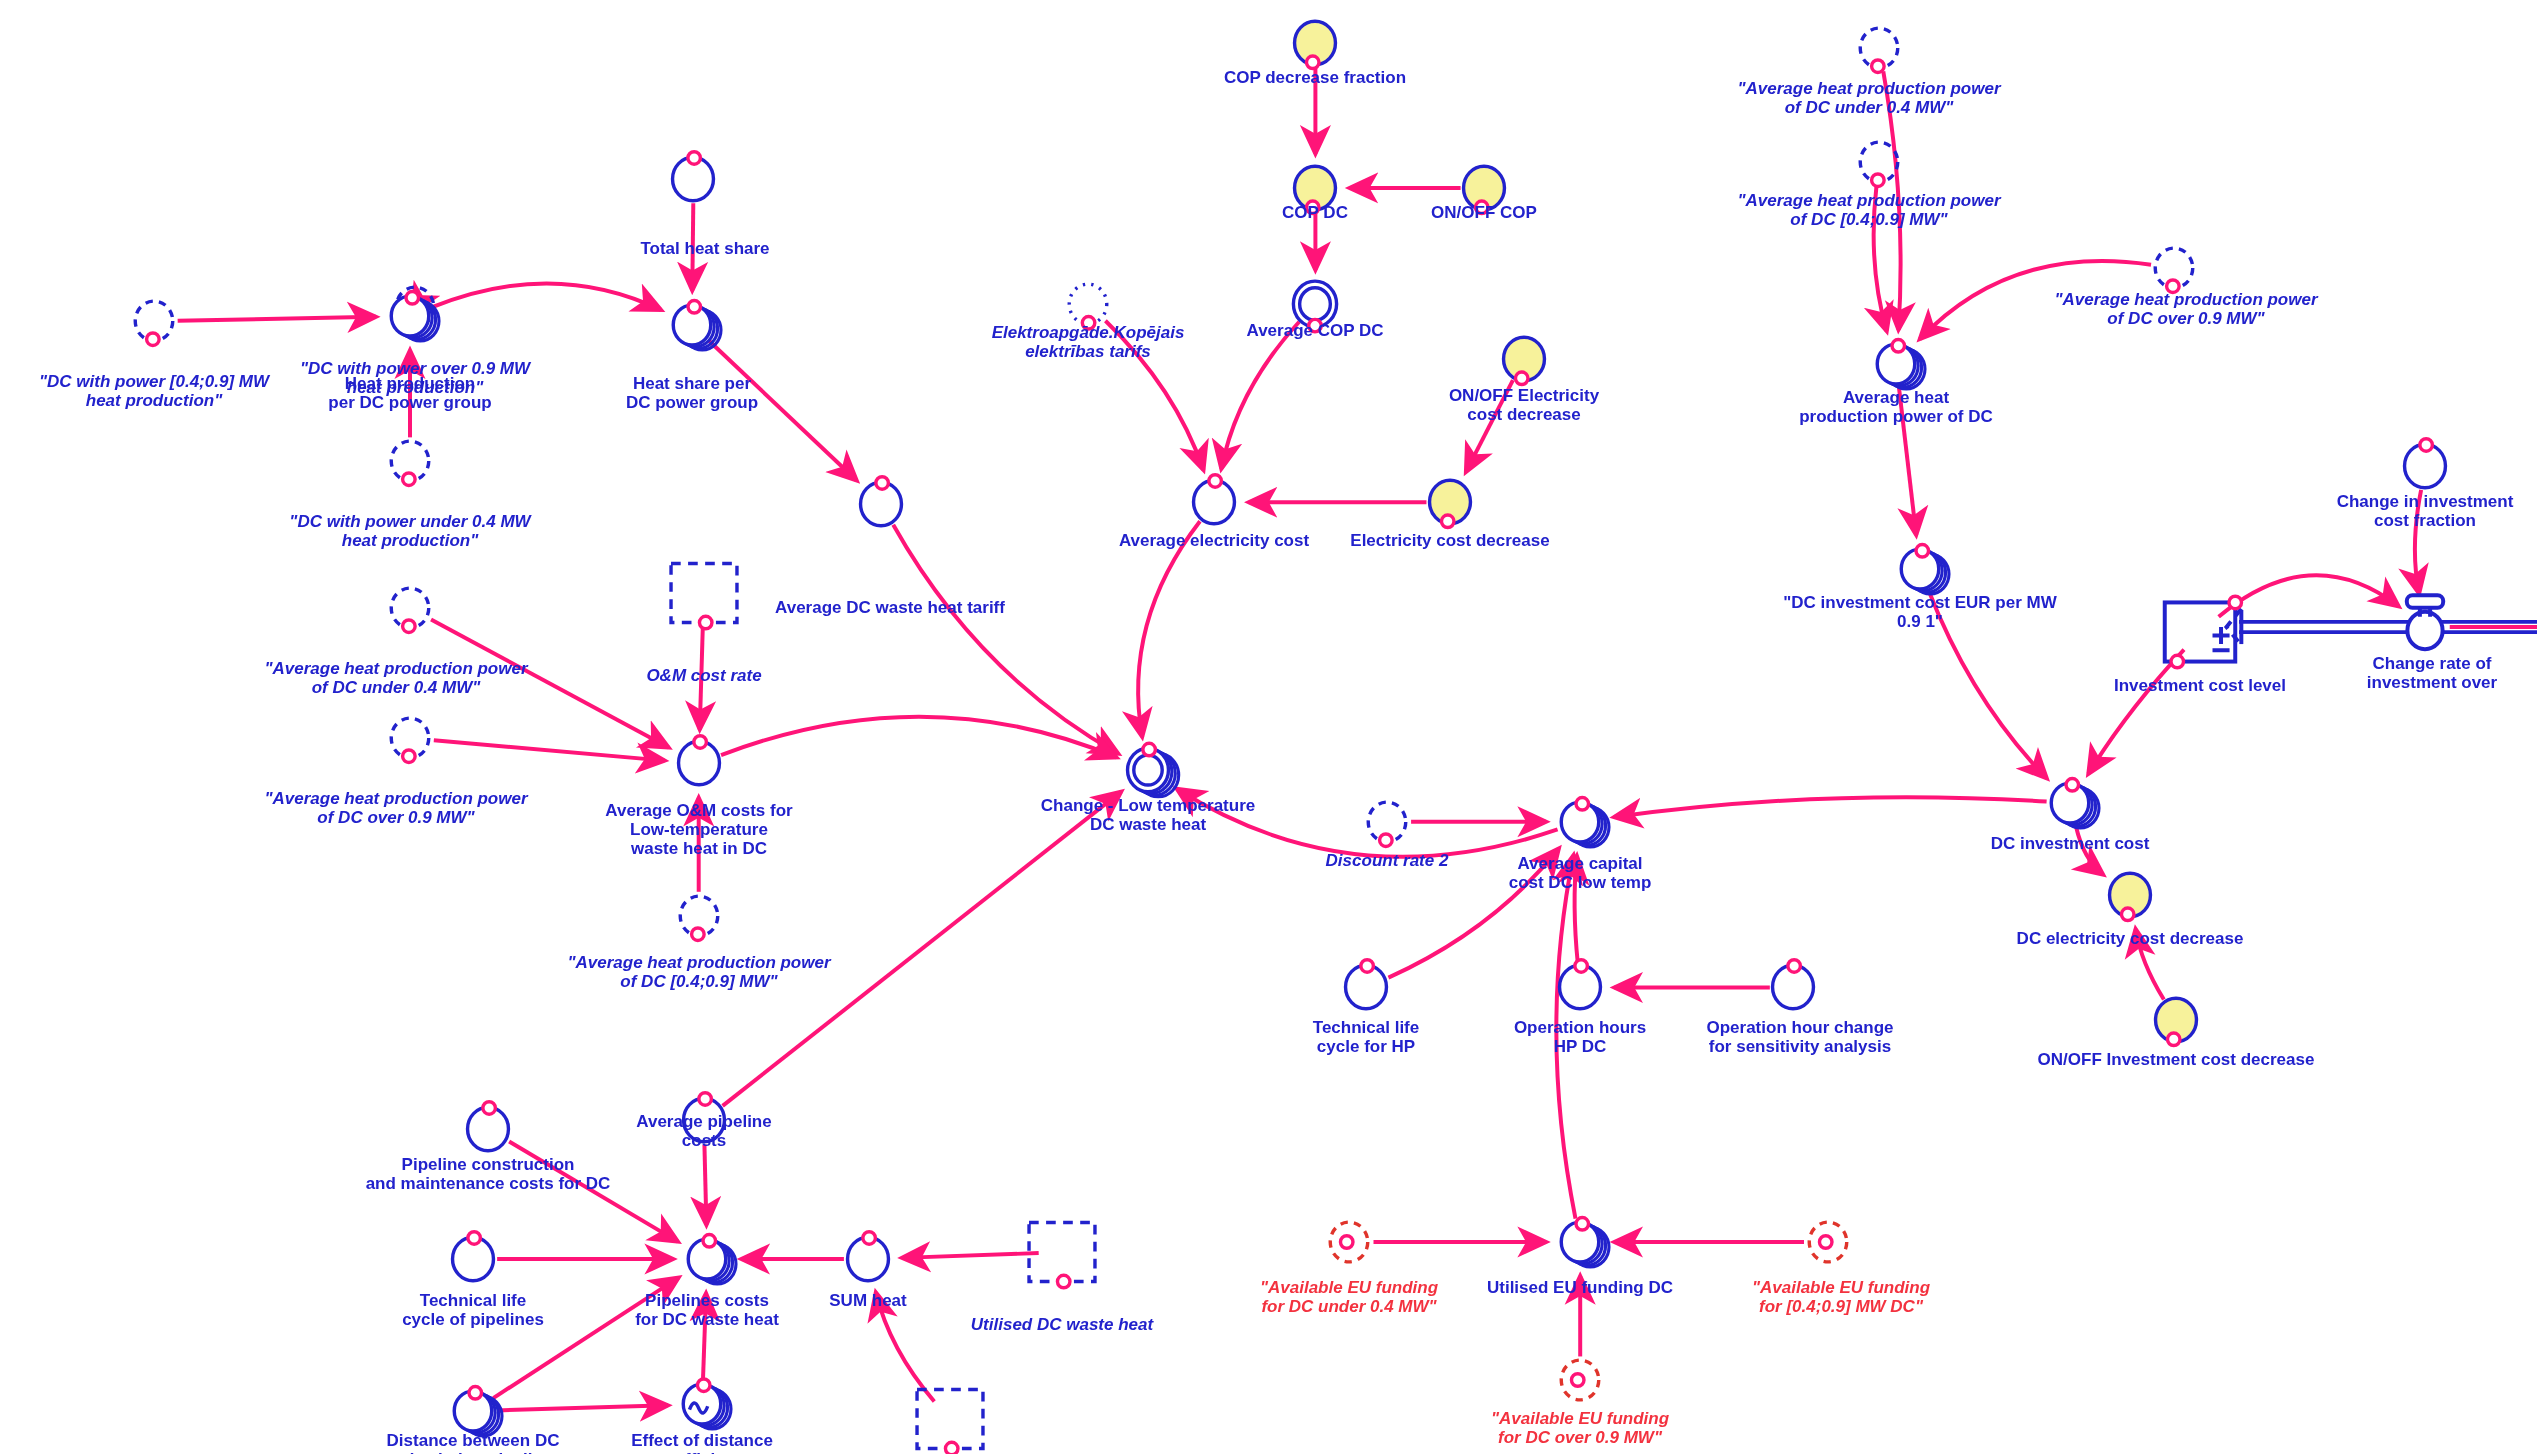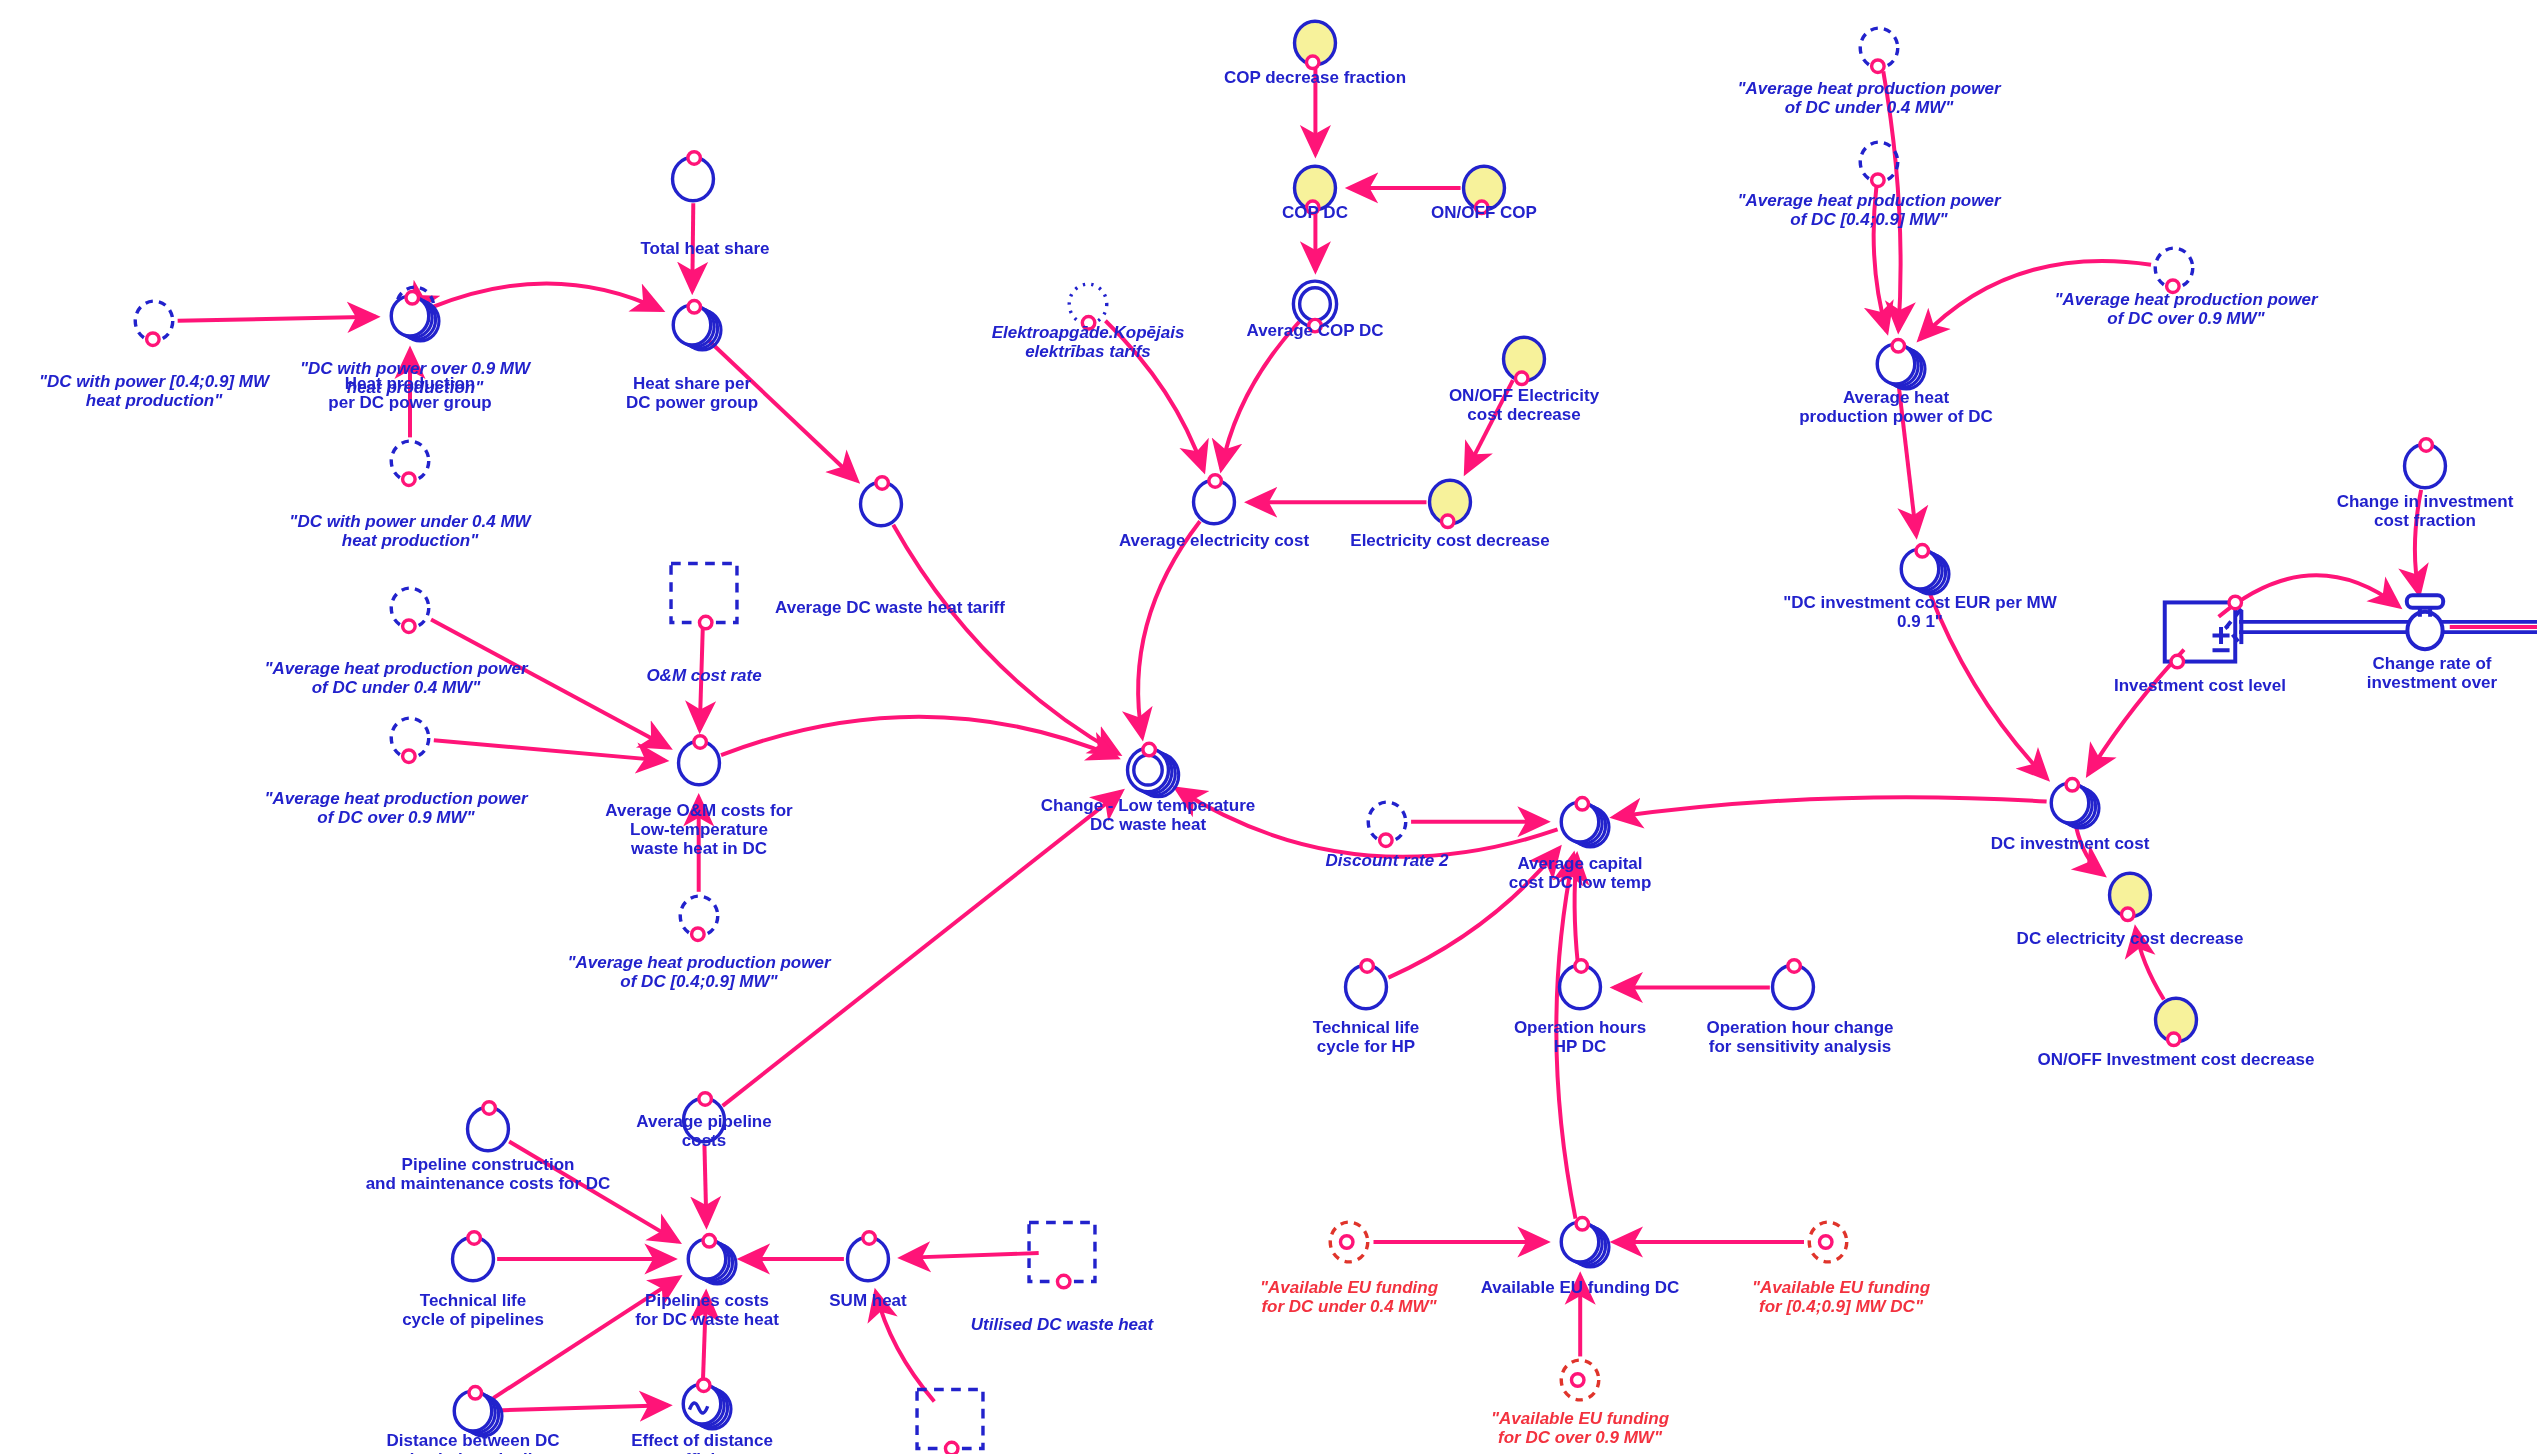--- a/index.html
+++ b/index.html
@@ -513,21 +513,21 @@
         <g>
           <ellipse cx="101" cy="98" rx="33" ry="34.980000000000004" fill="none" stroke="#2222CC" stroke-width="5.5"></ellipse>
           <ellipse cx="107" cy="101" rx="33" ry="34.980000000000004" fill="none" stroke="#2222CC" stroke-width="5.5"></ellipse>
           <ellipse cx="113" cy="104" rx="33" ry="34.980000000000004" fill="none" stroke="#2222CC" stroke-width="5.5"></ellipse>
         </g>
         <ellipse cx="95" cy="95" rx="33" ry="34.980000000000004" fill="#fff" stroke="#2222CC" stroke-width="6"></ellipse>
         <g>
           <circle cx="99" cy="63" r="11" fill="#fff" stroke="#FF1478" stroke-width="6"></circle>
         </g>
       </svg></div>
-    <div class="lbl" style="left: 1580px; top: 1278px;">Available EU funding DC</div>
+    <div class="lbl" style="left: 1580px; top: 1278px;">Utilised EU funding DC</div>
     <div class="node" style="left: 1828px; top: 1242px; width: 108px; height: 108px;"><svg width="108" height="108" viewBox="0 0 190 190">
         <ellipse cx="95" cy="95" rx="33" ry="34.980000000000004" fill="none" stroke="#E0342B" stroke-width="6" stroke-dasharray="13 11"></ellipse>
         <g>
           <circle cx="91" cy="95" r="11" fill="#fff" stroke="#FF1478" stroke-width="6"></circle>
         </g>
       </svg></div>
     <div class="lbl it red" style="left: 1841px; top: 1278px;">"Available EU funding
 for [0.4;0.9] MW DC"</div>
     <div class="node" style="left: 1580px; top: 1380px; width: 108px; height: 108px;"><svg width="108" height="108" viewBox="0 0 190 190">
         <ellipse cx="95" cy="95" rx="33" ry="34.980000000000004" fill="none" stroke="#E0342B" stroke-width="6" stroke-dasharray="13 11"></ellipse>

